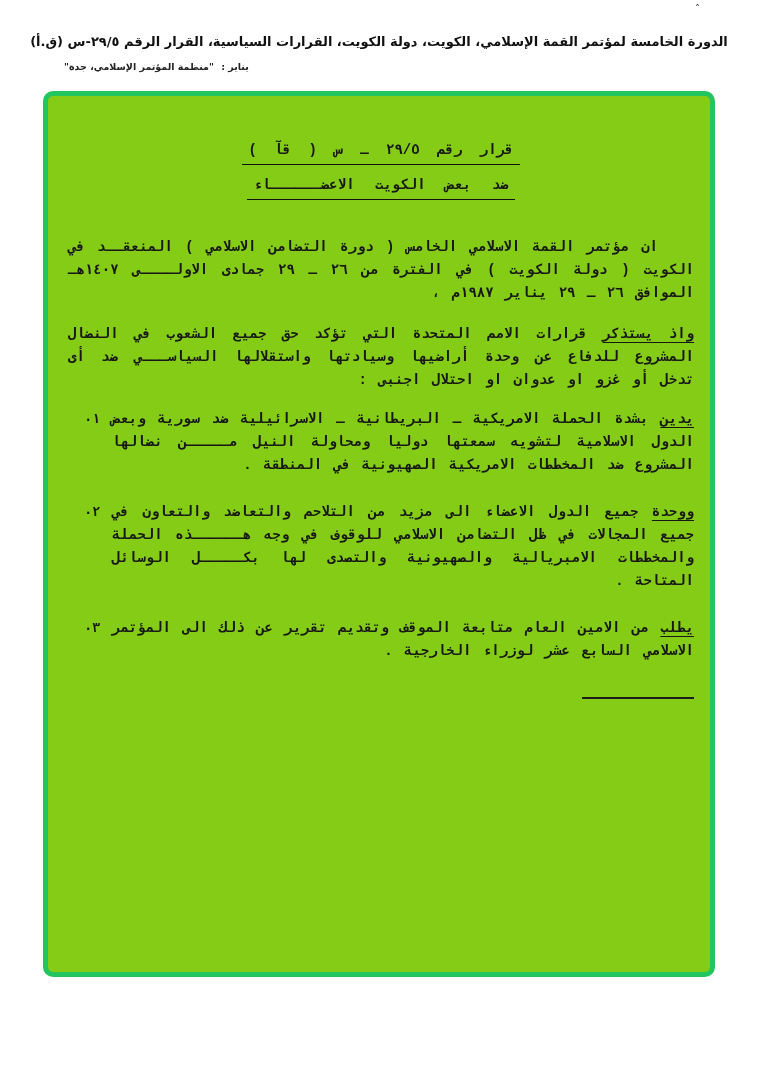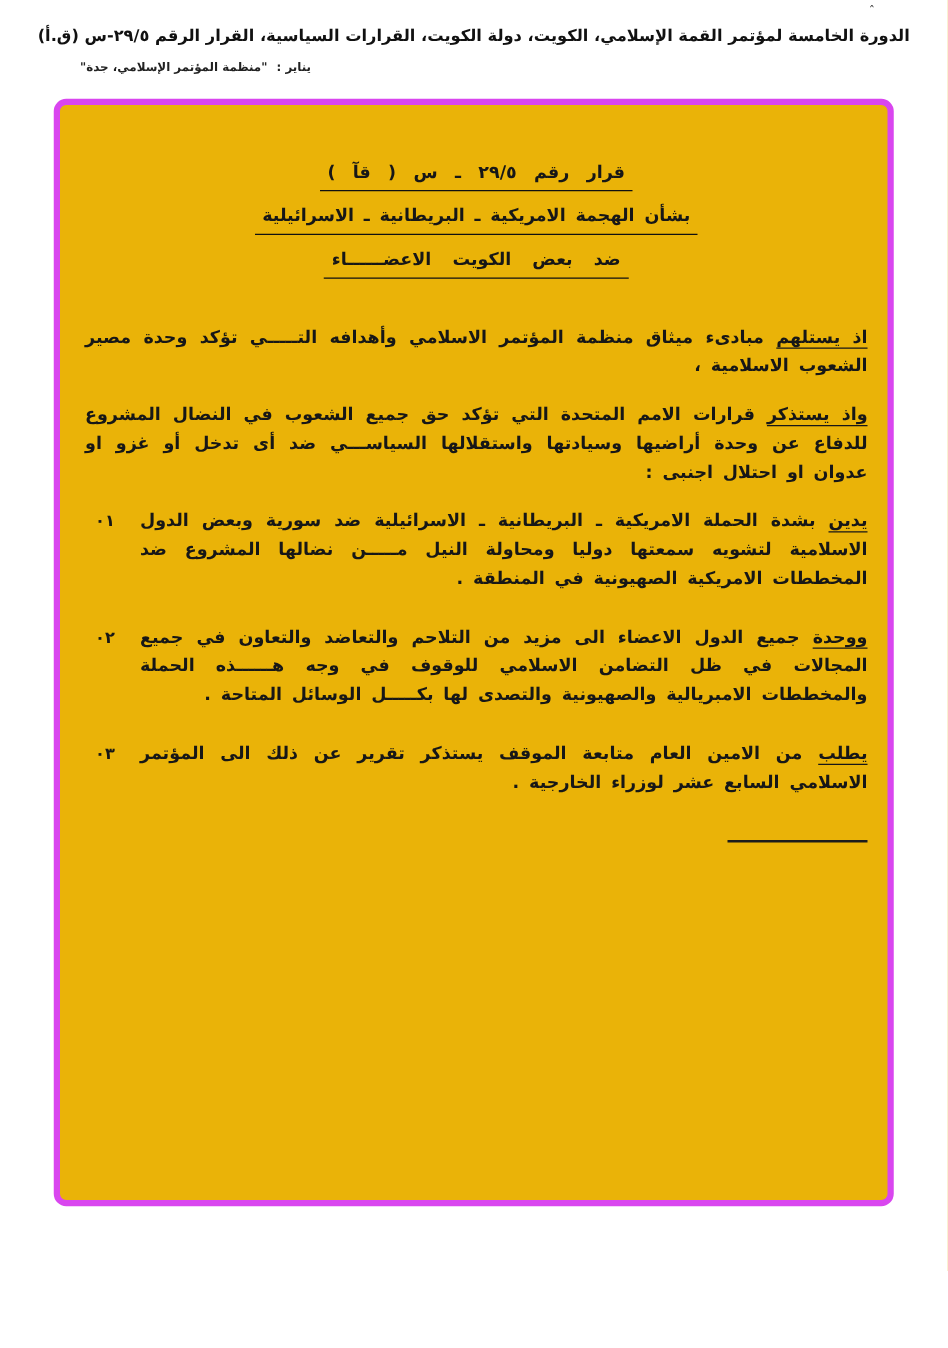--- a/index.html
+++ b/index.html
@@ -3,36 +3,36 @@
 <meta charset="utf-8">
 <style>
   html,body{margin:0;padding:0;background:#fff;}
   body{font-family:"DejaVu Sans",sans-serif;}
   .page{position:relative;width:758px;height:1078px;background:#ffffff;overflow:hidden;}
 
   .corner-mark{position:absolute;top:4px;right:58px;font-size:10px;color:#333;}
 
   .doc-header{
     direction:rtl;text-align:center;
-    margin:20px 28px 0 28px;
+    margin:32px 28px 0 28px;
     font-size:13px;font-weight:bold;color:#111;line-height:1.5;
   }
   .doc-source{
     direction:rtl;text-align:left;
     padding-left:64px;margin-top:9px;
     font-size:9.5px;font-weight:bold;color:#222;
   }
   .doc-source .src-value{margin-right:4px;}
 
   .frame{
     box-sizing:border-box;
     width:672px;height:886px;
     margin:19px auto 0 auto;
-    border:5px solid #d946ef;border-radius:10px;
-    overflow:hidden;background:#eab308;
+    border:5px solid #22c55e;border-radius:10px;
+    overflow:hidden;background:#84cc16;font-family:Liberation Mono, monospace;
   }
   .scan{
     direction:rtl;
     padding:44px 16px 0 20px;
     font-weight:bold;color:#171717;
     font-size:14px;
   }
 
   .title-block{text-align:center;margin-bottom:36px;}
   .tline{margin-bottom:10px;line-height:1.45;}
@@ -52,21 +52,21 @@
     line-height:23px;
     word-spacing:3px;
   }
   .para.opening{text-indent:36px;margin-bottom:18px;}
   .lead{text-decoration:underline;text-underline-offset:4px;}
 
   .items{margin-top:8px;}
   .item{display:flex;direction:ltr;margin-bottom:24px;}
   .item-num{
     flex:none;width:32px;margin-right:12px;
-    direction:ltr;text-align:center;
+    direction:ltr;text-align:right;
     font-size:13px;line-height:23px;color:#171717;
   }
   .item-text{
     flex:1;direction:rtl;
     margin:0;text-align:justify;line-height:23px;word-spacing:3px;
   }
 
   .end-rule{
     width:112px;height:0;
     border-top:2px solid #1c1c1c;
@@ -87,32 +87,27 @@
     <span class="src-value">"منظمة المؤتمر الإسلامي، جدة"</span>
   </div>
 
   <div class="frame">
     <div class="scan">
 
       <div class="title-block">
         <div class="tline t1">
           <span>قرار رقم ٢٩/٥ ـ س ( قآ )</span>
         </div>
-        <div class="tline t2">
-          <span>بشأن الهجمة الامريكية ـ البريطانية ـ الاسرائيلية</span>
-        </div>
         <div class="tline t3">
           <span>ضد بعض الكويت الاعضــــــاء</span>
         </div>
       </div>
 
+      <p class="para opening">ان مؤتمر القمة الاسلامي الخامس ( دورة التضامن الاسلامي ) المنعقــد في الكويت ( دولة الكويت ) في الفترة من ٢٦ ـ ٢٩ جمادى الاولــــى ١٤٠٧هـ الموافق ٢٦ ـ ٢٩ يناير ١٩٨٧م ،</p>
 
-      <p class="para">
-        <span class="lead">اذ يستلهم</span><span> مبادىء ميثاق منظمة المؤتمر الاسلامي وأهدافه التـــــي تؤكد وحدة مصير الشعوب الاسلامية ،</span>
-      </p>
 
 
       <p class="para">
         <span class="lead">واذ يستذكر</span><span> قرارات الامم المتحدة التي تؤكد حق جميع الشعوب في النضال المشروع للدفاع عن وحدة أراضيها وسيادتها واستقلالها السياســـي ضد أى تدخل أو غزو او عدوان او احتلال اجنبى :</span>
       </p>
 
       <div class="items">
 
         <div class="item">
           <div class="item-num">٠١</div>
@@ -124,21 +119,21 @@
         <div class="item">
           <div class="item-num">٠٢</div>
           <p class="item-text">
             <span class="lead">ووحدة</span><span> جميع الدول الاعضاء الى مزيد من التلاحم والتعاضد والتعاون في جميع المجالات في ظل التضامن الاسلامي للوقوف في وجه هــــــذه الحملة والمخططات الامبريالية والصهيونية والتصدى لها بكـــــل الوسائل المتاحة .</span>
           </p>
         </div>
 
         <div class="item">
           <div class="item-num">٠٣</div>
           <p class="item-text">
-            <span class="lead">يطلب</span><span> من الامين العام متابعة الموقف يستذكر تقرير عن ذلك الى المؤتمر الاسلامي السابع عشر لوزراء الخارجية .</span>
+            <span class="lead">يطلب</span><span> من الامين العام متابعة الموقف وتقديم تقرير عن ذلك الى المؤتمر الاسلامي السابع عشر لوزراء الخارجية .</span>
           </p>
         </div>
 
       </div>
 
       <div class="end-rule"></div>
 
     </div>
   </div>
 

